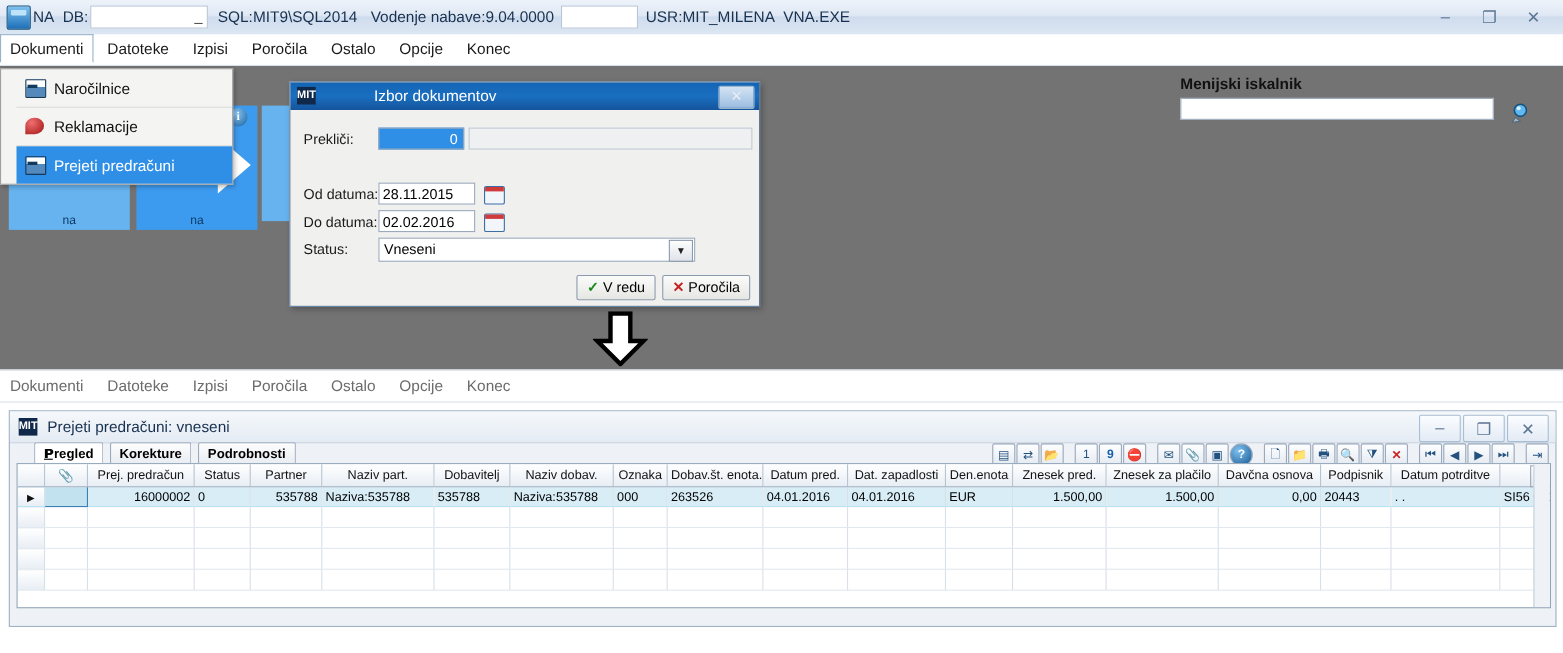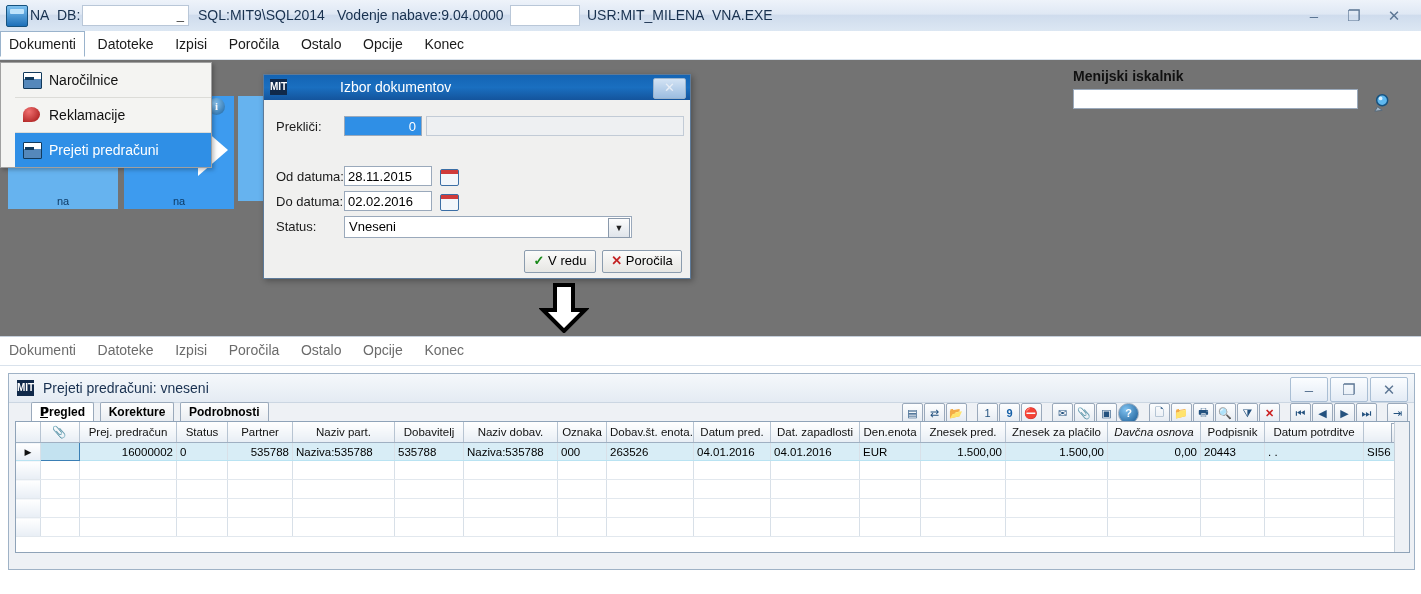--- a/index.html
+++ b/index.html
@@ -430,21 +430,21 @@
               <th style="width: 95px;">Naziv part.</th>
               <th style="width: 62px;">Dobavitelj</th>
               <th style="width: 87px;">Naziv dobav.</th>
               <th style="width: 42px;">Oznaka</th>
               <th style="width: 80px;">Dobav.št. enota.</th>
               <th style="width: 70px;">Datum pred.</th>
               <th style="width: 82px;">Dat. zapadlosti</th>
               <th style="width: 54px;">Den.enota</th>
               <th style="width: 78px;">Znesek pred.</th>
               <th style="width: 95px;">Znesek za plačilo</th>
-              <th style="width: 86px; font-style: italic;">Davčna osnova</th>
+              <th style="width: 86px;">Davčna osnova</th>
               <th style="width: 57px;">Podpisnik</th>
               <th style="width: 92px;">Datum potrditve</th>
               <th style="width: 165px;">Trans. račun</th>
             </tr>
           </thead>
         <tbody id="grid-body">
             <tr class="selrow">
               <td class="ta-c rowmark">▶</td>
               <td class="ta-c selcell"></td>
               <td class="ta-r">16000002</td>

